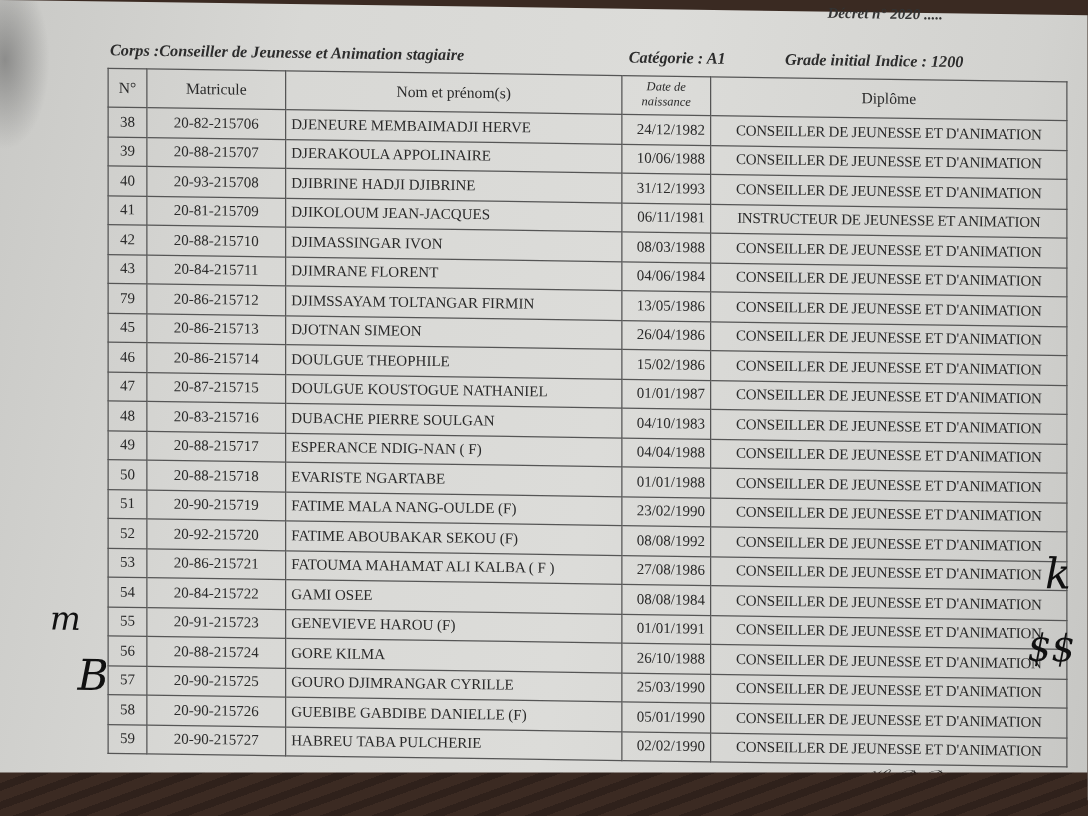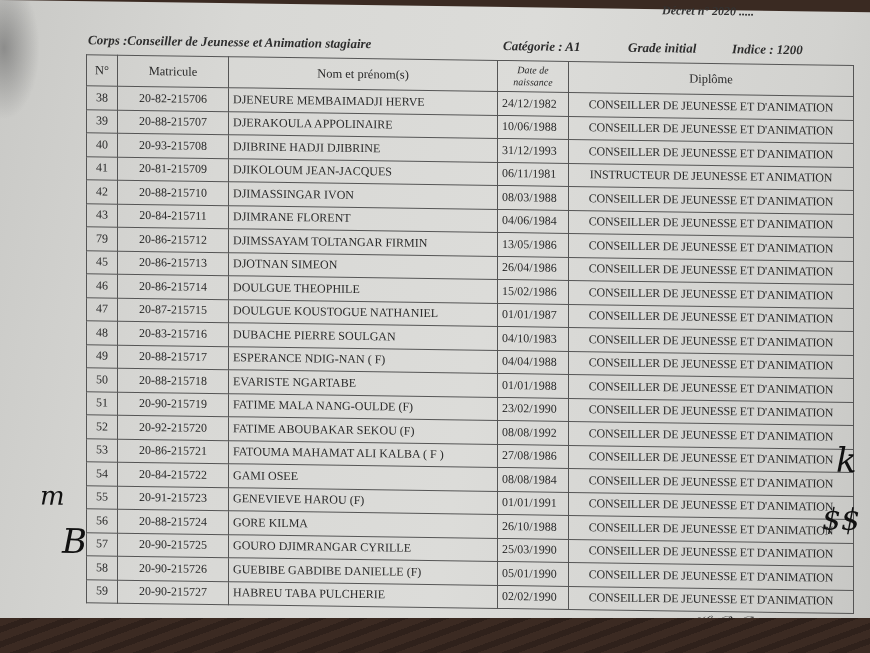--- a/index.html
+++ b/index.html
@@ -27,38 +27,38 @@
   table {
     position:absolute; left:86px; top:53px; border-collapse:collapse;
     font-size:12px; color:#2a2a2a;
   }
   th, td { border:1px solid #555; padding:0 4px; height:22.5px; white-space:nowrap; }
   th { font-weight:normal; font-size:12.5px; height:30px; }
   th.small { font-size:10px; line-height:12px;font-style:italic; }
   td.no { width:22px; text-align:center; }
   td.mat { width:102px; text-align:center; }
   td.nom { width:260px; }
-  td.dob { width:62px; text-align:left; }
+  td.dob { width:62px; text-align:right; }
   td.dip { width:276px; text-align:center; letter-spacing:-0.2px; }
   .sig { position:absolute; font-family:"DejaVu Serif", serif; font-style:italic; color:#111; }
   .floor {
     position:absolute; left:0; top:618px; width:870px; height:35px;
     background:repeating-linear-gradient(160deg,#3b2a22 0 8px,#2f211b 8px 14px);
   }
 </style>
 </head>
 <body>
 
 <div class="paper">
   <div class="smudge"></div>
   <div class="decret">Décret n° 2020 .....</div>
   <div class="meta" style="left:88px">Corps :Conseiller de Jeunesse et Animation stagiaire</div>
   <div class="meta" style="left:503px">Catégorie : A1</div>
   <div class="meta" style="left:628px">Grade initial</div>
-  <div class="meta" style="left:732px">Indice : 1200</div>
+  <div class="meta" style="left:700px">Indice : 1200</div>
 
   <table>
     <thead>
       <tr>
         <th>N°</th>
         <th>Matricule</th>
         <th>Nom et prénom(s)</th>
         <th class="small" style="white-space:normal;width:62px">Date de naissance</th>
         <th>Diplôme</th>
       </tr>

